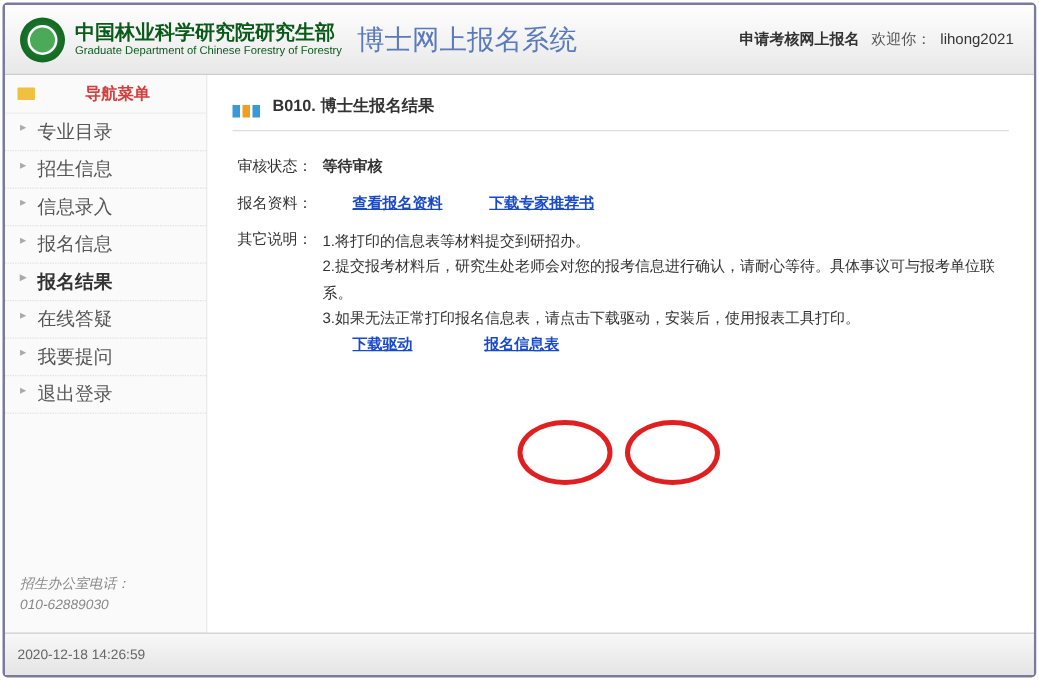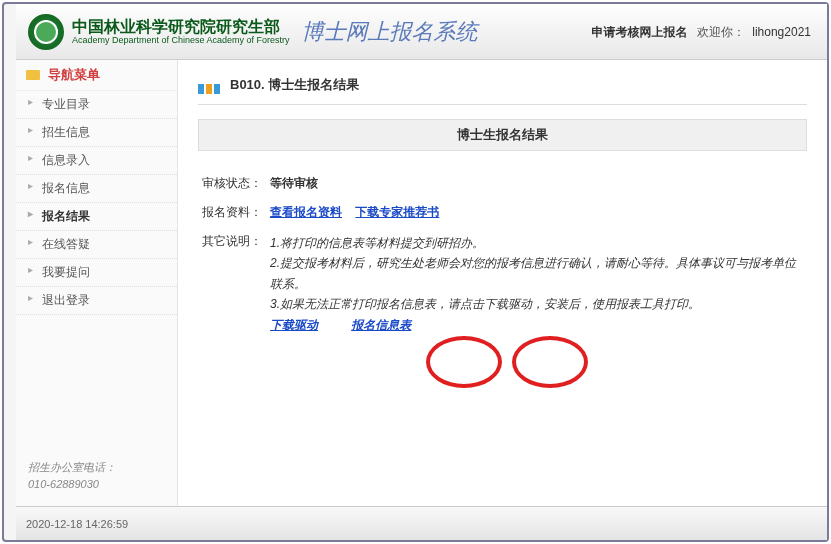--- a/index.html
+++ b/index.html
@@ -14,21 +14,20 @@
     }
     .outer-border {
       border: 2px solid #7a7a9a;
       border-radius: 4px;
       width: 827px;
       height: 540px;
       margin: 2px;
       background: #f5f5f5;
       display: flex;
       flex-direction: column;
-      padding-left: 12px;
     }
     .header {
       background: linear-gradient(to bottom, #fefefe 0%, #e8e8e8 100%);
       border-bottom: 1px solid #ccc;
       height: 56px;
       display: flex;
       align-items: center;
       padding: 0 12px;
       position: relative;
     }
@@ -57,21 +56,20 @@
       line-height: 1.1;
     }
     .header-title-en {
       color: #0a5a1a;
       font-size: 9px;
       line-height: 1;
     }
     .header-subtitle {
       color: #5a7aba;
       font-size: 22px;
-      font-style: italic;
       font-family: KaiTi, STKaiti, serif;
       margin-left: 12px;
     }
     .header-right {
       position: absolute;
       right: 16px;
       top: 50%;
       transform: translateY(-50%);
       font-size: 12px;
     }
@@ -89,20 +87,21 @@
       background: #fafafa;
       border-right: 1px solid #e5e5e5;
       display: flex;
       flex-direction: column;
     }
     .nav-header {
       display: flex;
       align-items: center;
       padding: 6px 10px;
       border-bottom: 1px solid #eee;
+      gap: 32px;
     }
     .nav-header-icon {
       width: 16px;
       height: 14px;
       margin-right: 6px;
       position: relative;
     }
     .nav-header-icon::before {
       content: "";
       position: absolute;
@@ -116,21 +115,21 @@
       font-weight: bold;
       font-size: 13px;
     }
     .nav-list { list-style: none; }
     .nav-item {
       padding: 5px 10px 5px 26px;
       color: #555;
       border-bottom: 1px dotted #e0e0e0;
       cursor: pointer;
       position: relative;
-      font-size: 12px;
+      font-size: 15px;
     }
     .nav-item::before {
       content: "▸";
       position: absolute;
       left: 12px;
       color: #aaa;
       font-size: 10px;
     }
     .nav-item.active {
       font-weight: bold;
@@ -177,22 +176,22 @@
     }
     .info-table { width: 100%; border-collapse: collapse; }
     .info-table td {
       padding: 6px 4px;
       vertical-align: top;
       font-size: 12px;
       color: #333;
     }
     .info-label { width: 68px; white-space: nowrap; }
     .info-value { font-weight: bold; }
-    .link { color: #1a4ac8; text-decoration: underline; cursor: pointer; font-weight: bold; }
-    .note-list { line-height: 1.7; font-style: italic; }
+    .link { color: #1a4ac8; text-decoration: underline; cursor: pointer; font-weight: bold; margin-left: 24px; }
+    .note-list { line-height: 1.7; }
     .circle-highlight {
       position: absolute;
       border: 4px solid #e02020;
       border-radius: 50%;
       pointer-events: none;
     }
     .circle1 { width: 76px; height: 52px; left: 248px; top: 276px; }
     .circle2 { width: 76px; height: 52px; left: 334px; top: 276px; }
     .footer {
       height: 34px;
@@ -210,21 +209,21 @@
 </head>
 <body>
 
 <div class="outer-border">
   <div class="header">
     <div class="logo-circle">
       <div class="logo-inner"></div>
     </div>
     <div>
       <div class="header-title-cn">中国林业科学研究院研究生部</div>
-      <div class="header-title-en">Academy Department of Chinese Academy of Forestry</div>
+      <div class="header-title-en">Graduate Department of Chinese Forestry of Forestry</div>
     </div>
     <div class="header-subtitle">博士网上报名系统</div>
     <div class="header-right">
       <span class="apply">申请考核网上报名</span>
       <span class="welcome">欢迎你：</span>
       <span class="user">lihong2021</span>
     </div>
   </div>
 
   <div class="body-area">
@@ -252,21 +251,20 @@
     <div class="main">
       <div class="breadcrumb-row">
         <span class="bc-bars">
           <span class="bc-bar b1"></span>
             <span class="bc-bar b2"></span>
             <span class="bc-bar b3"></span>
         </span>
         <span class="breadcrumb-text">B010. 博士生报名结果</span>
       </div>
       <hr class="hr-line">
-      <div class="section-title-box">博士生报名结果</div>
 
       <table class="info-table">
         <tbody>
         <tr>
           <td class="info-label">审核状态：</td>
           <td class="info-value">等待审核</td>
         </tr>
         <tr>
           <td class="info-label">报名资料：</td>
           <td>

